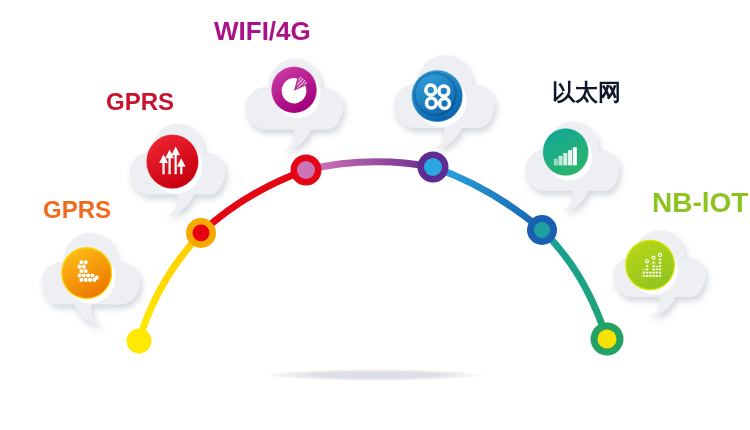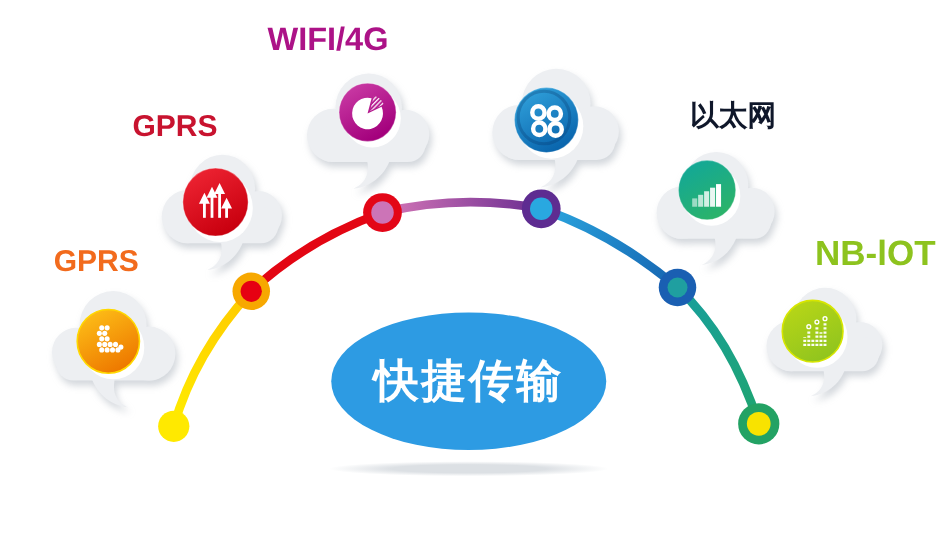--- a/index.html
+++ b/index.html
@@ -233,17 +233,14 @@
         <line x1="9" y1="12" x2="9" y2="-9"></line>
       </g>
       <g fill="none" stroke="#fff" stroke-width="1.2">
         <circle cx="-5.4" cy="-5" r="1.7"></circle>
           <circle cx="1.8" cy="-9" r="1.7"></circle>
           <circle cx="9" cy="-12" r="1.7"></circle>
       </g>
     </g>
   </svg>
 
-  <div class="center-ellipse" style="background-color: rgb(45, 155, 227);">
-    <span style="color: rgb(255, 255, 255);">快捷传输</span>
-  </div>
 
 </div>
 
 </body></html>

